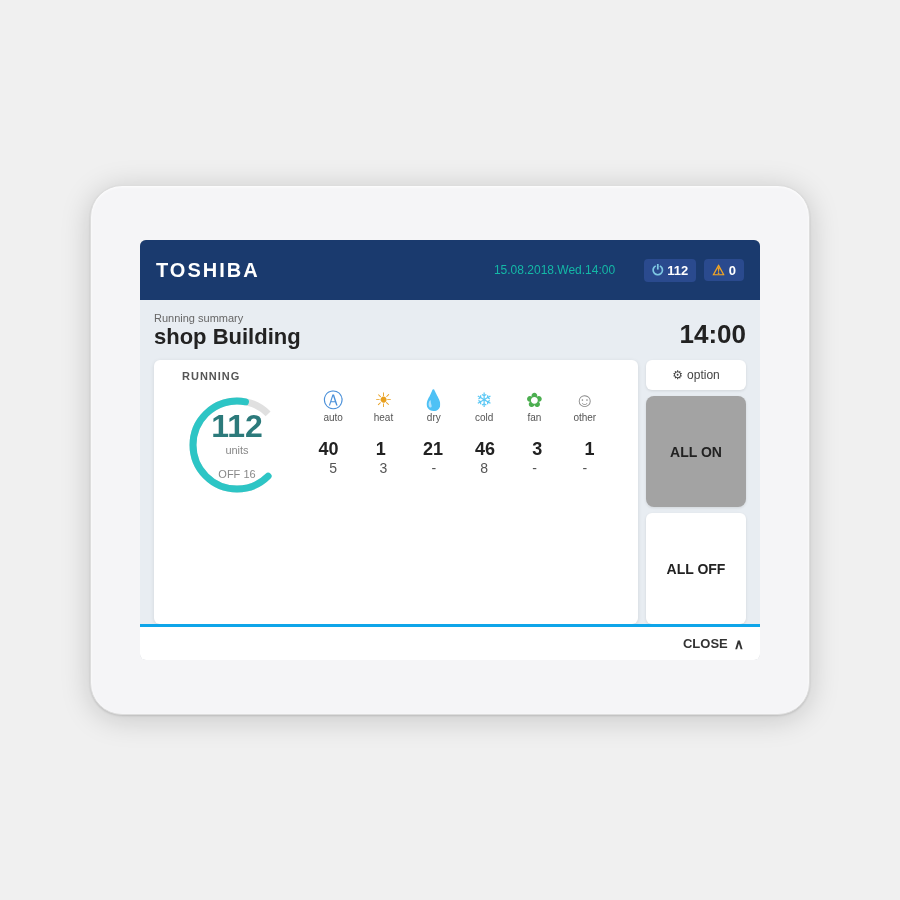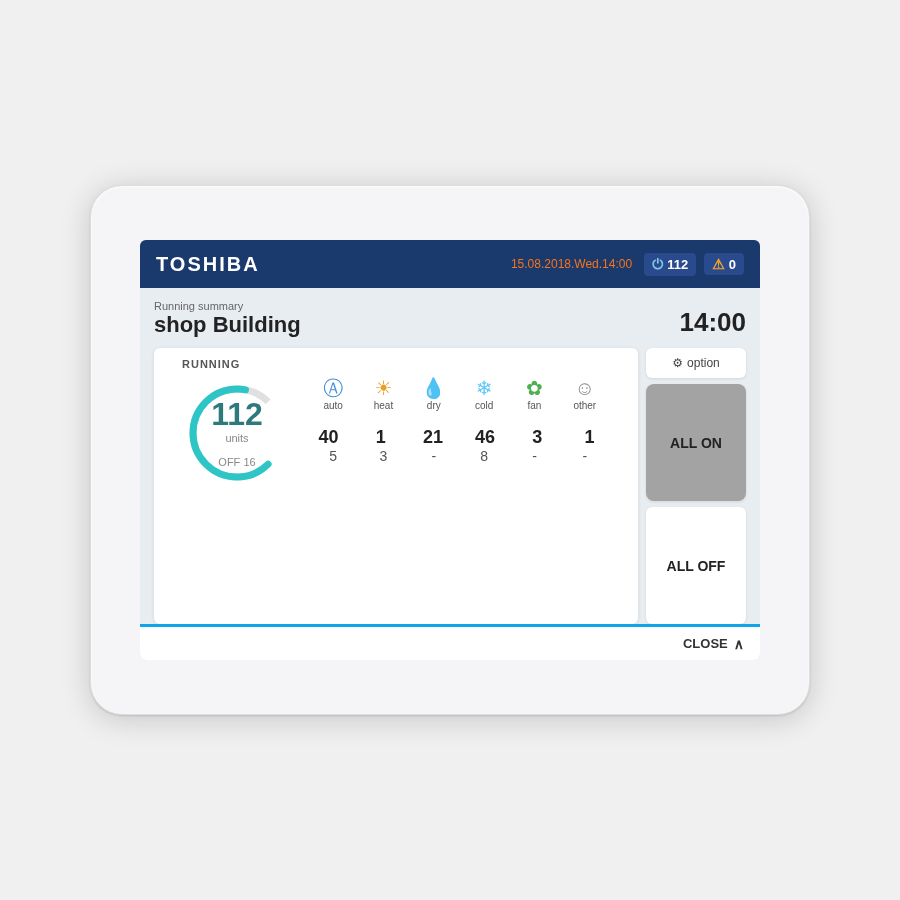--- a/index.html
+++ b/index.html
@@ -37,44 +37,44 @@
       border-radius: 6px;
       overflow: hidden;
       box-shadow: inset 0 2px 8px rgba(0,0,0,0.25);
       display: flex;
       flex-direction: column;
     }
 
     
     .header-bar {
       background: #1a3a6e;
-      height: 48px;
+      height: 60px;
       display: flex;
       align-items: center;
       padding: 0 16px;
       flex-shrink: 0;
     }
     .header-logo {
       color: white;
       font-size: 20px;
       font-weight: bold;
       letter-spacing: 2px;
       flex: 1;
     }
     .header-right {
       display: flex;
       align-items: center;
       gap: 8px;
       font-size: 12px;
       color: white;
     }
     .header-datetime {
-      color: #f97316;
+      color: #14b8a6;
       font-size: 12px;
-      margin-right: 4px;
+      margin-right: 21px;
     }
     .header-badge {
       display: flex;
       align-items: center;
       gap: 4px;
       background: #2a4a8e;
       border-radius: 4px;
       padding: 3px 8px;
       color: white;
       font-size: 13px;

